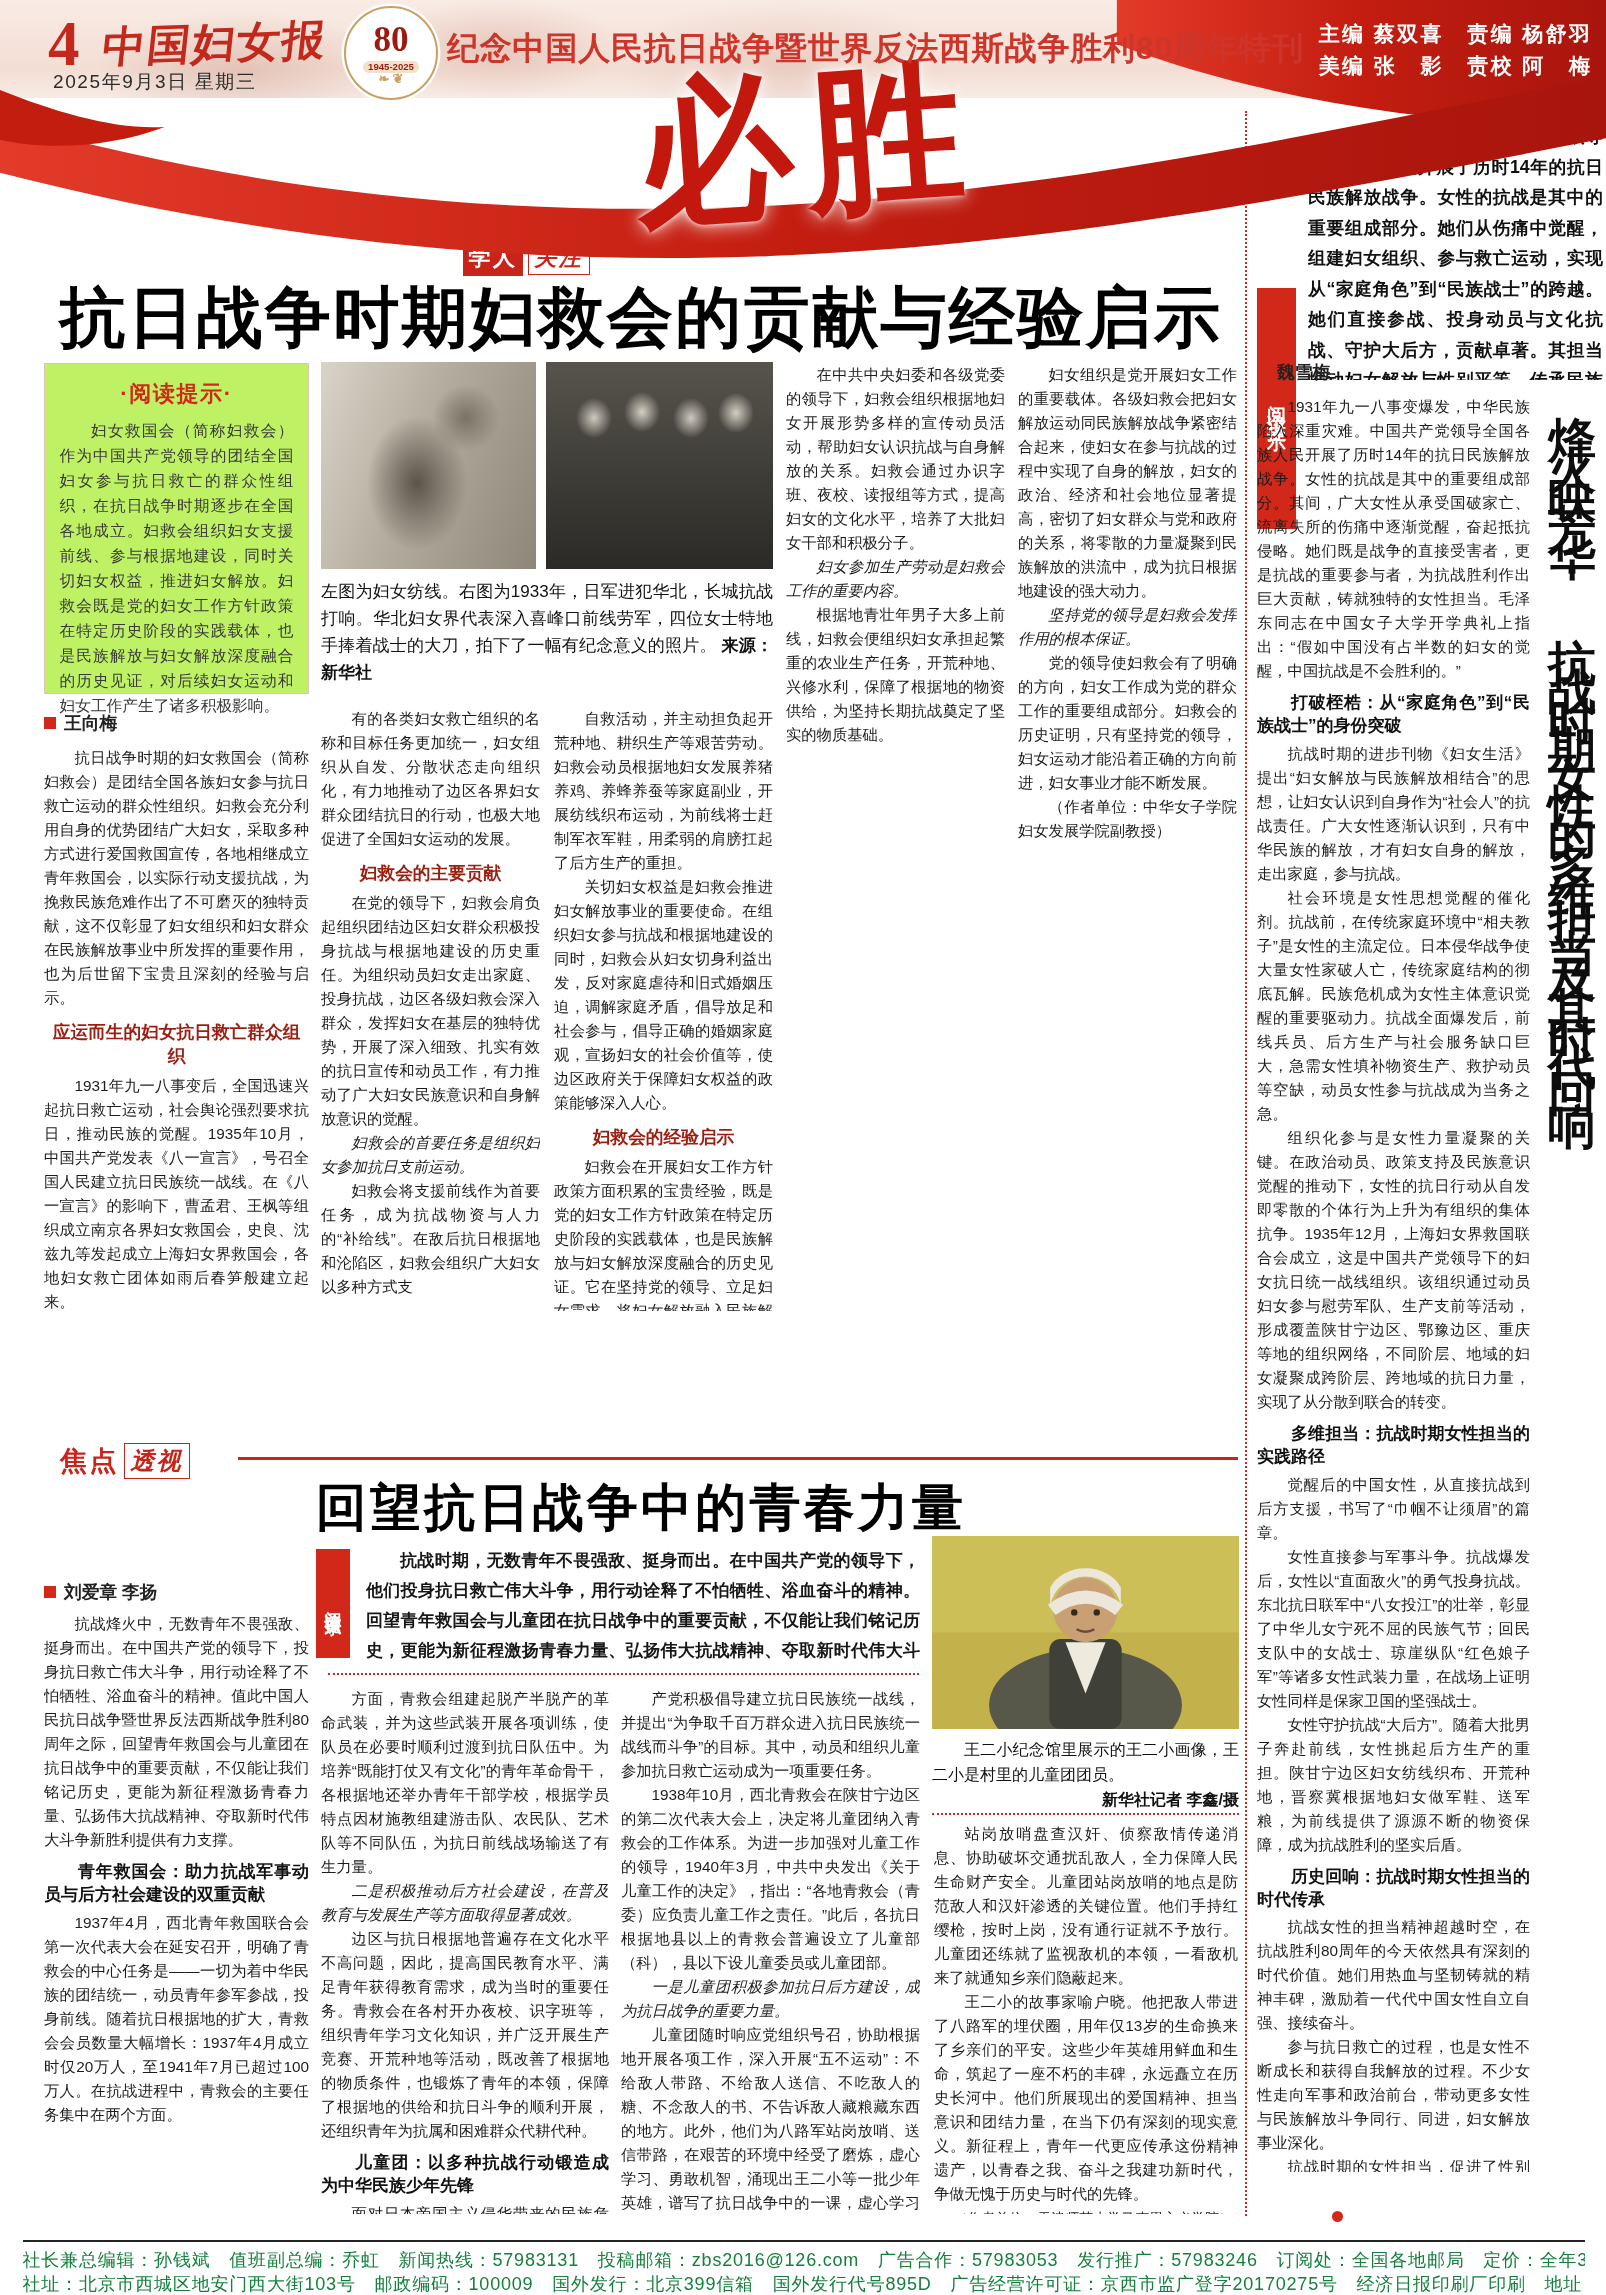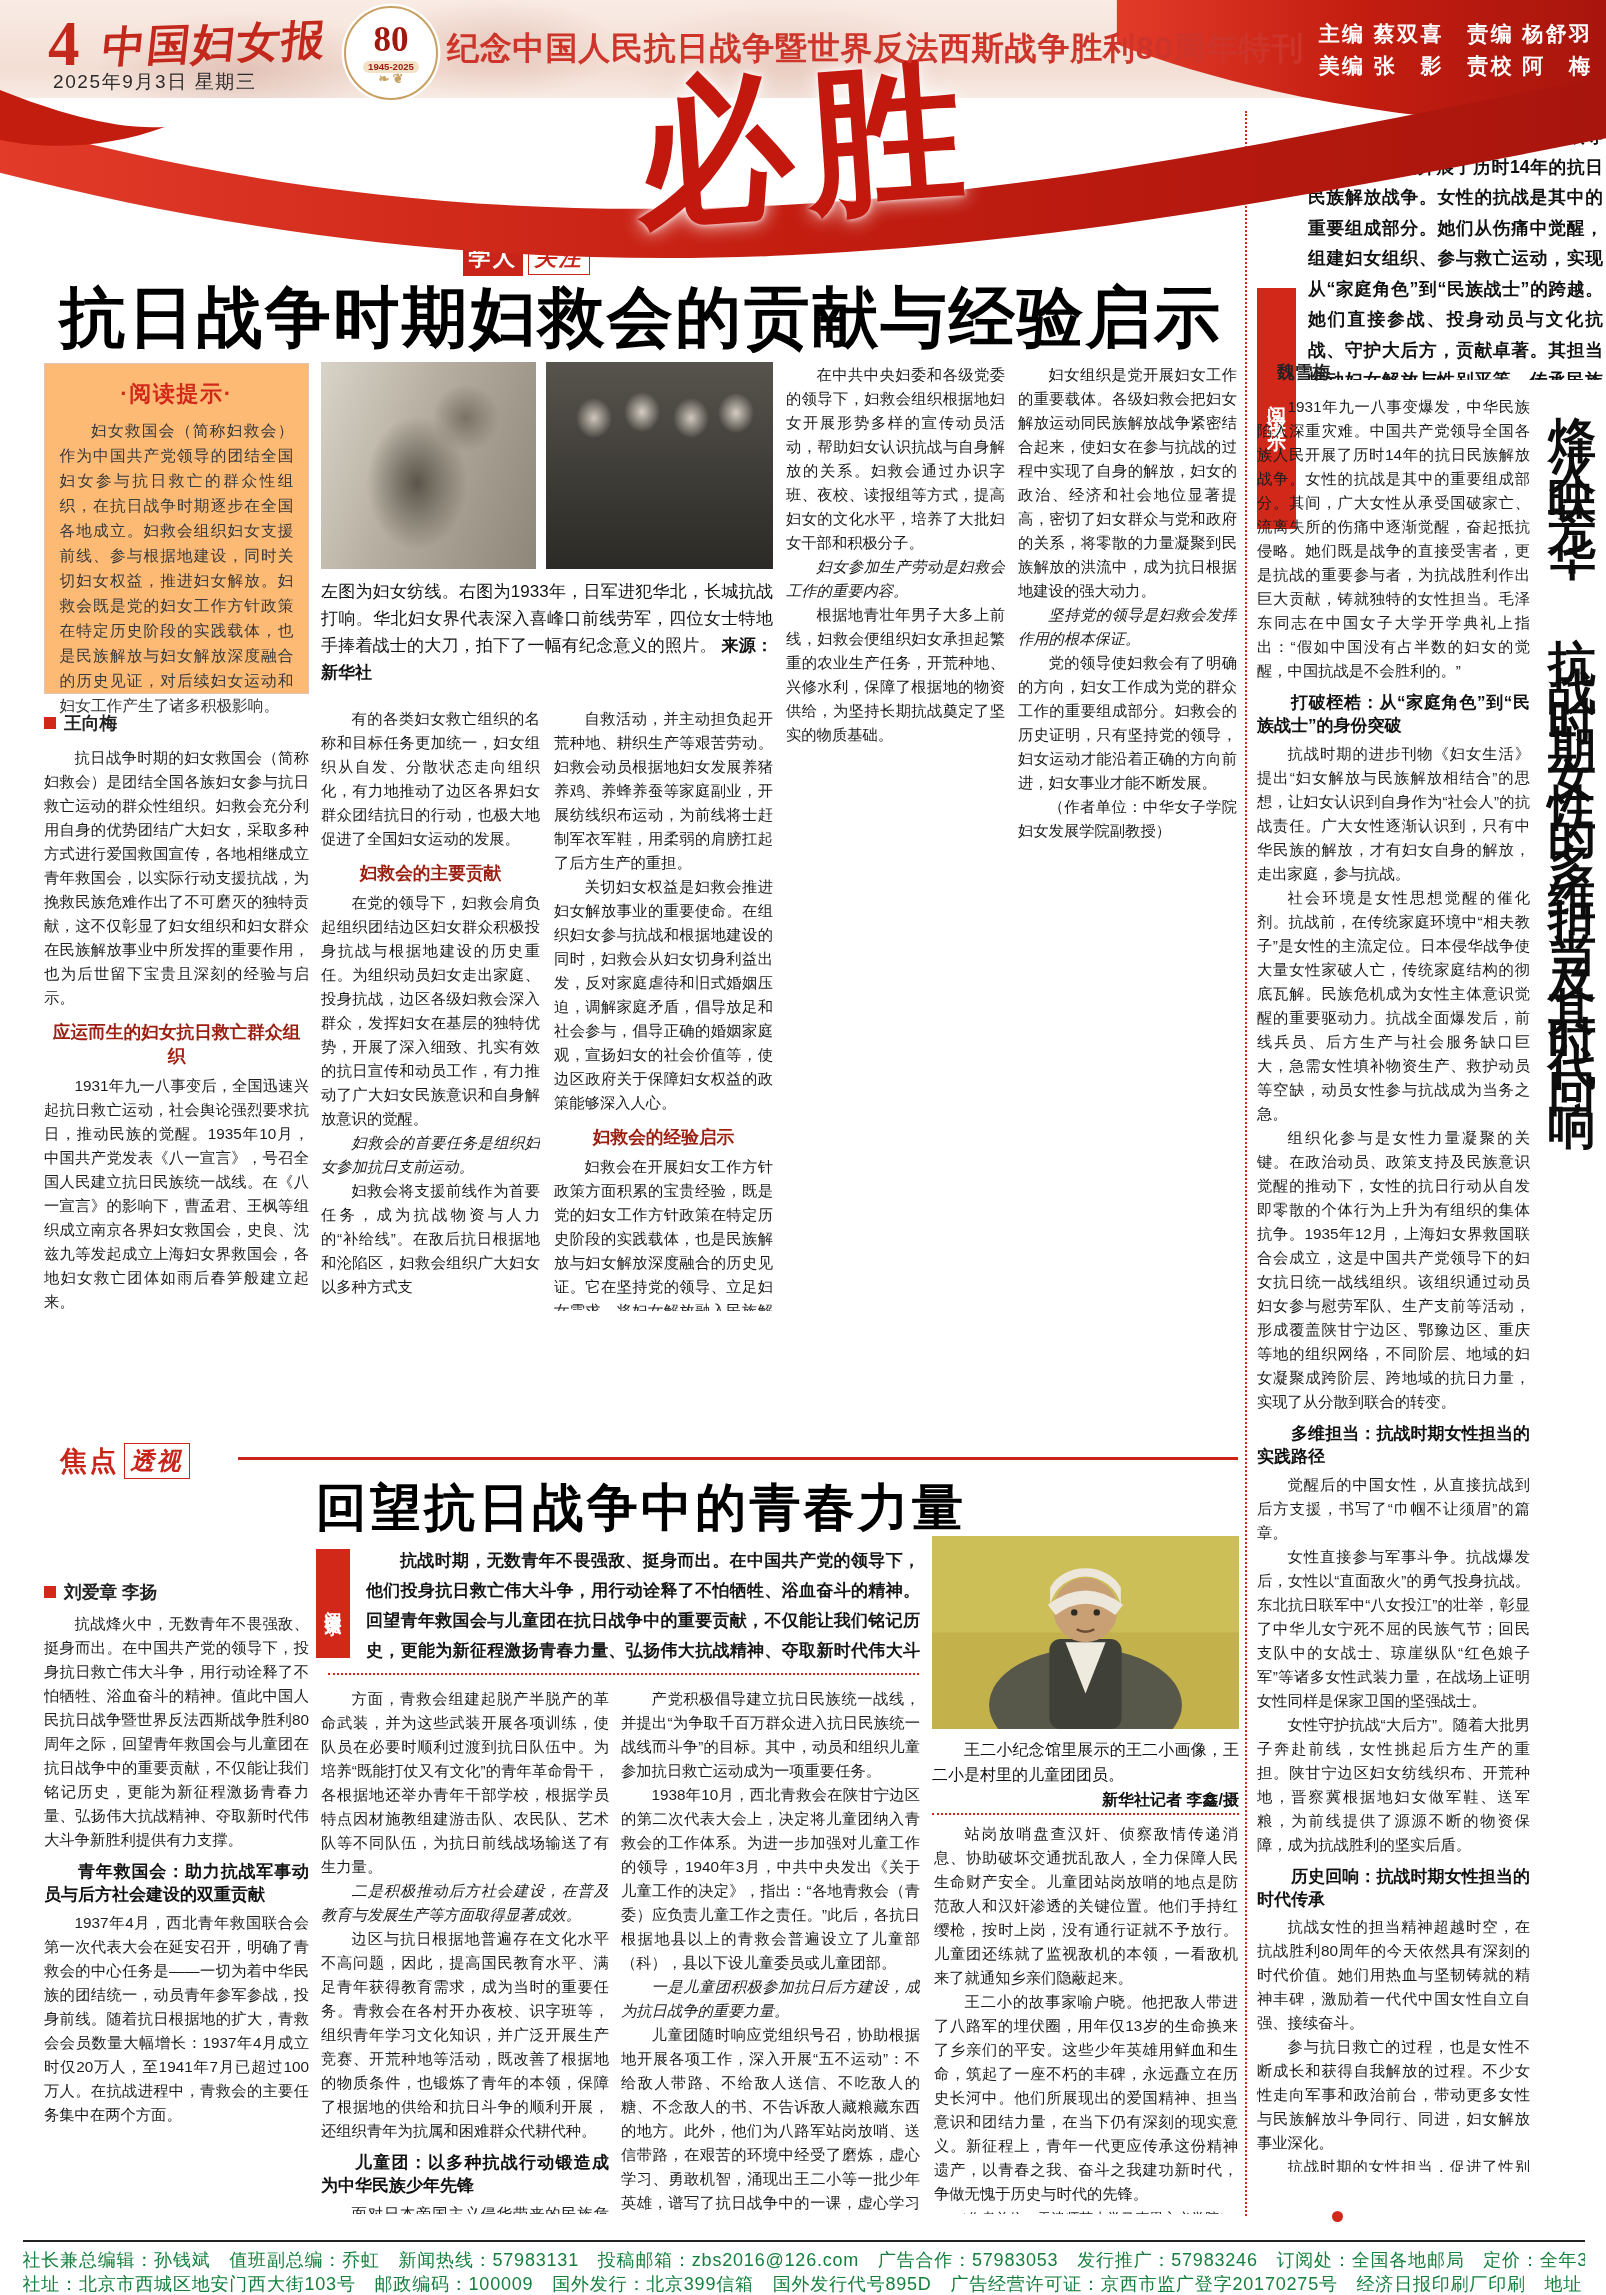--- a/index.html
+++ b/index.html
@@ -34,21 +34,21 @@
   
   .col{position:absolute;overflow:hidden;font-size:15.3px;line-height:24px;text-align:justify;}
   .blk.p{text-indent:2em;}
   .blk.lead{text-indent:2em;font-weight:normal;font-style:italic;}
   .blk.sub{font:700 17.7px "Liberation Serif",serif;color:#9c1e10;text-align:center;text-indent:0;margin:9.6px 0 6.4px;}
   .darksub .blk.sub{font:700 17px "Liberation Sans",sans-serif;color:#111;text-align:justify;text-indent:2em;margin:8px 0 4.8px;}
   .blk.credit{text-align:right;font-size:14px;padding-right:4.8px;}
   .byline{position:absolute;font:700 17.7px "Liberation Sans",sans-serif;color:#222;}
   .byline .sq{display:inline-block;width:12px;height:12px;background:#d2281a;margin-right:8px;}
   
-  .tipbox{position:absolute;left:44px;top:363px;width:265px;height:331px;background:#fdba74;
+  .tipbox{position:absolute;left:44px;top:363px;width:265px;height:331px;background:#bef264;
        border:0.8px solid #e3c3b8;box-sizing:border-box;padding:13px 14.5px;}
   .tipbox h3{margin:1.6px 0 9.6px;text-align:center;font:900 22px "Liberation Sans",sans-serif;color:#d2281a;letter-spacing:1.6px;}
   .tipbox .tb{font-size:15.7px;line-height:25px;text-align:justify;color:#3a3a3a;text-indent:2em;}
   
   .kick{position:absolute;display:flex;align-items:center;gap:4.8px;}
   .kick .ka{background:#c8241a;color:#fff;font:900 22px "Liberation Serif",serif;padding:2.4px 5.6px;letter-spacing:2.4px;}
   .kick .kb{color:#c8241a;border:1.6px solid #c8241a;font:900 italic 22px "Liberation Serif",serif;padding:0.8px 5.6px;letter-spacing:2.4px;}
   .headline1{position:absolute;left:44px;top:273px;width:1194px;text-align:center;
        font:900 66px "Liberation Serif",serif;color:#000;letter-spacing:2.4px;}
   .headline2{position:absolute;left:44px;top:1474px;width:1194px;text-align:center;

